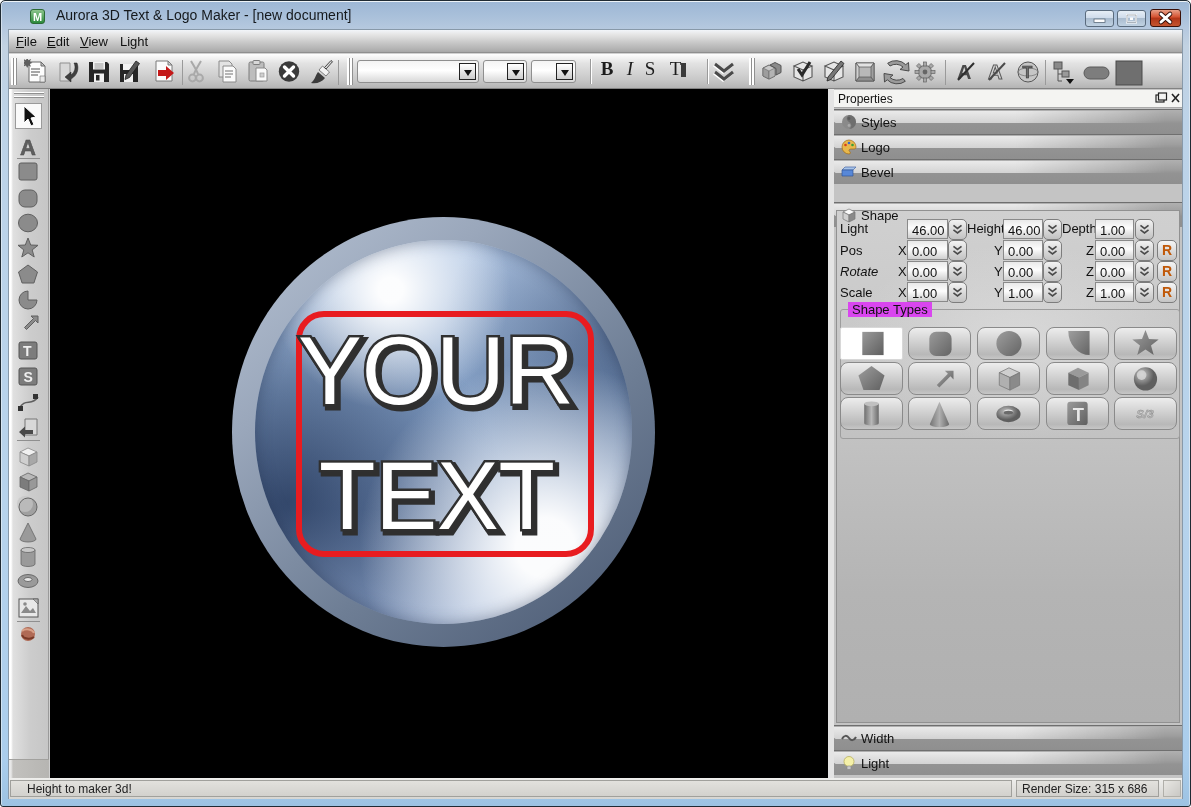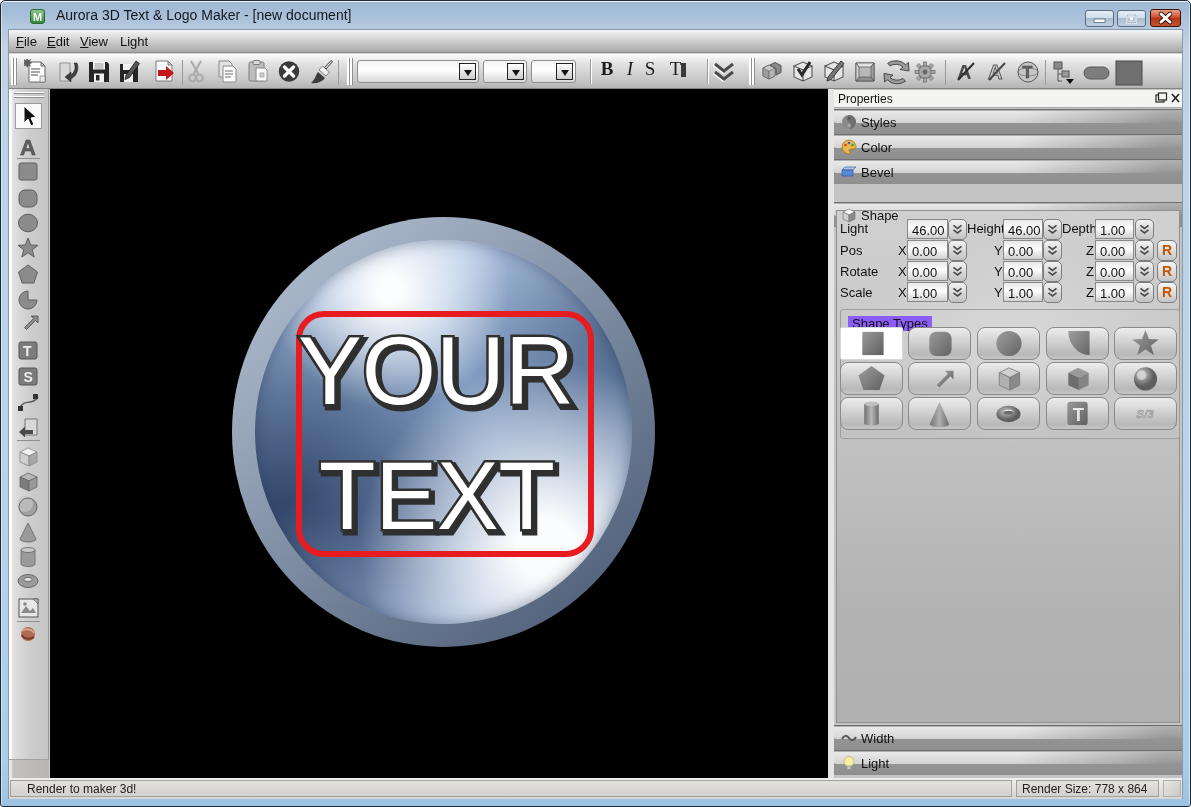--- a/index.html
+++ b/index.html
@@ -68,21 +68,21 @@
 #shapebox { left:836px; top:210px; width:344px; height:513px;
   background:radial-gradient(70% 28% at 52% 26%, rgba(230,230,230,.55), rgba(230,230,230,0) 70%),
   linear-gradient(180deg,#d0d0d0 0%,#c6c6c6 35%,#b4b4b4 75%,#b0b0b0 100%); border:1px solid #919191; }
 .flabel { font-size:13px; color:#111; }
 .spinval { height:20px; background:linear-gradient(180deg,#e9e9e9,#fdfdfd 45%,#cfcfcf); border:1px solid #8a8a8a; font-size:13px; color:#111; padding:3px 0 0 4px; }
 .spinbtn { width:19px; height:21px; border-radius:5px; border:1px solid #7d7d7d;
   background:linear-gradient(180deg,#f2f2f2,#c2c2c2); }
 .rbtn { width:20px; height:21px; border-radius:5px; border:1px solid #7d7d7d;
   background:linear-gradient(180deg,#f5f5f5,#c5c5c5); color:#c05808; font-weight:bold; font-size:14px; text-align:center; line-height:19px; }
 #stgroup { left:840px; top:309px; width:340px; height:130px; border:1px solid #9d9d9d; border-radius:3px; }
-#stlabel { left:848px; top:316px; background:#8b5cf6; padding:0 4px; font-size:13px; color:#111; }
+#stlabel { left:848px; top:302px; background:#d946ef; padding:0 4px; font-size:13px; color:#111; }
 .stbtn { width:63px; height:33px; border-radius:8px; border:1px solid #8a8a8a;
   background:linear-gradient(180deg,#ededed,#b8b8b8 85%,#c6c6c6); }
 .stbtn.sel { background:#fff; border-radius:2px; border:1px solid #d8d8d8; }
 
 #status { left:9px; top:778px; width:1173px; height:21px; background:linear-gradient(180deg,#efefed,#d6d5d1); }
 #stext { left:27px; top:782px; font-size:12px; color:#222; }
 .scell { top:780px; height:17px; border:1px solid #a0a09c; background:linear-gradient(180deg,#e2e1dd,#d2d1cd); }
 #rsize { left:1016px; width:143px; }
 #rsizetext { left:1022px; top:782px; font-size:12px; color:#222; }
 </style>
@@ -380,21 +380,21 @@
 <div class="hdr abs" style="top:109px;">
     <span>Styles</span>
  <svg class="hico" viewBox="0 0 16 16">
       <circle cx="8" cy="8" r="7" fill="#8a8a8a"></circle>
       <path d="M8 1 a7 7 0 0 1 0 14 c3-2 3-5 0-7 -3-2 -3-5 0-7 z" fill="#6e6e6e"></path>
       <circle cx="8" cy="4.5" r="1.4" fill="#5a5a5a"></circle>
       <circle cx="8" cy="11.5" r="1.4" fill="#aaa"></circle>
     </svg>
   </div>
 <div class="hdr abs" style="top:134px;">
-    <span>Color</span>
+    <span>Logo</span>
  <svg class="hico" viewBox="0 0 16 16">
       <path d="M8 1 a7 7 0 1 0 0 14 c2 0 1.5-2 .5-2.7 -1-.8 -.4-2.3 1.5-2.3 h3 c1.5 0 2-1 2-2 a7 7 0 0 0 -7-7 z" fill="#e8b84c" stroke="#a06a18" stroke-width=".7"></path>
       <circle cx="4.5" cy="6" r="1.3" fill="#d84018"></circle>
       <circle cx="8" cy="4" r="1.3" fill="#3868c8"></circle>
       <circle cx="11.5" cy="6" r="1.3" fill="#38a038"></circle>
     </svg>
   </div>
 <div class="hdr abs" style="top:159px;">
     <span>Bevel</span>
  <svg class="hico" viewBox="0 0 16 16">
@@ -406,21 +406,21 @@
     <span>Shape</span>
  <svg class="hico" viewBox="0 0 16 16">
       <path d="M2 5 l6-3 6 3 -6 3 z" fill="#fafafa" stroke="#777" stroke-width=".7"></path>
       <path d="M2 5 v7 l6 3 v-7 z" fill="#d0d0d0" stroke="#777" stroke-width=".7"></path>
       <path d="M14 5 v7 l-6 3 v-7 z" fill="#8a8a8a" stroke="#777" stroke-width=".7"></path>
     </svg>
   </div>
 <div id="shapebox" class="abs"></div>
 <div class="flabel abs" style="left:840px;top:221px;">Light</div>
 <div class="flabel abs" style="left:840px;top:243px;">Pos</div>
-<div class="flabel abs" style="left:840px;top:264px;">Rotate</div>
+<div class="flabel abs" style="left:840px;top:264px;font-style:italic;">Rotate</div>
 <div class="flabel abs" style="left:840px;top:285px;">Scale</div>
 <div class="flabel abs" style="left:874px;top:221px;margin-left:48px;">Width</div>
 <div class="flabel abs" style="left:967px;top:221px;">Height</div>
 <div class="flabel abs" style="left:1062px;top:221px;">Depth</div>
 <div class="flabel abs" style="left:898px;top:243px;">X</div>
 <div class="flabel abs" style="left:994px;top:243px;">Y</div>
 <div class="flabel abs" style="left:1086px;top:243px;">Z</div>
 <div class="flabel abs" style="left:898px;top:264px;">X</div>
 <div class="flabel abs" style="left:994px;top:264px;">Y</div>
 <div class="flabel abs" style="left:1086px;top:264px;">Z</div>
@@ -618,16 +618,16 @@
 <div class="hdr abs" style="top:750px;">
     <span>Light</span>
  <svg class="hico" viewBox="0 0 16 16">
       <circle cx="8" cy="6.5" r="5" fill="#f4f0a8" stroke="#b8b060" stroke-width=".8"></circle>
       <rect x="6" y="11" width="4" height="3.5" rx="1" fill="#c8c8c8" stroke="#888" stroke-width=".6"></rect>
     </svg>
   </div>
 <div class="abs" style="left:9px;top:759px;width:40px;height:19px;background:linear-gradient(90deg,#e8e8e8 0 2px,#c2c1be 4px,#b6b5b2 100%);border-top:1px solid #a2a19e;"></div>
 <div id="status" class="abs"></div>
 <div class="scell abs" style="left:10px;width:1002px;"></div>
-<div id="stext" class="abs">Render to maker 3d!</div>
+<div id="stext" class="abs">Height to maker 3d!</div>
 <div class="scell abs" id="rsize"></div>
-<div id="rsizetext" class="abs">Render Size: 778 x 864</div>
+<div id="rsizetext" class="abs">Render Size: 315 x 686</div>
 <div class="abs" style="left:1163px;top:780px;width:18px;height:17px;background:linear-gradient(135deg,#e8e7e3,#c9c8c4);border:1px solid #b0afa9;"></div>
 
 </body></html>

